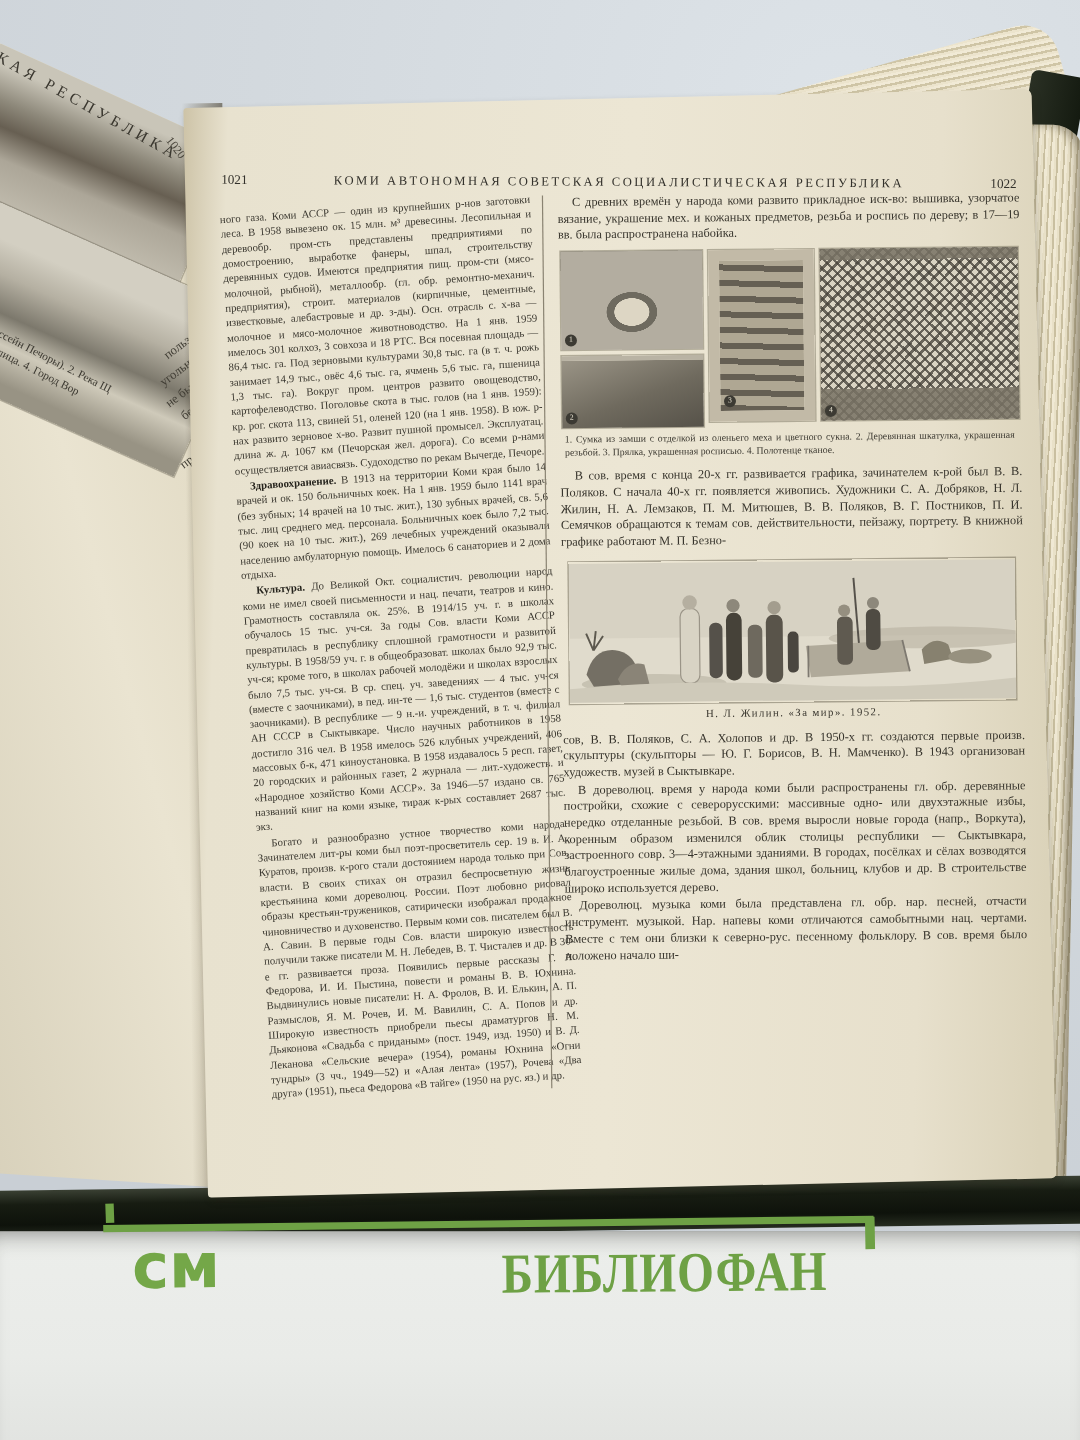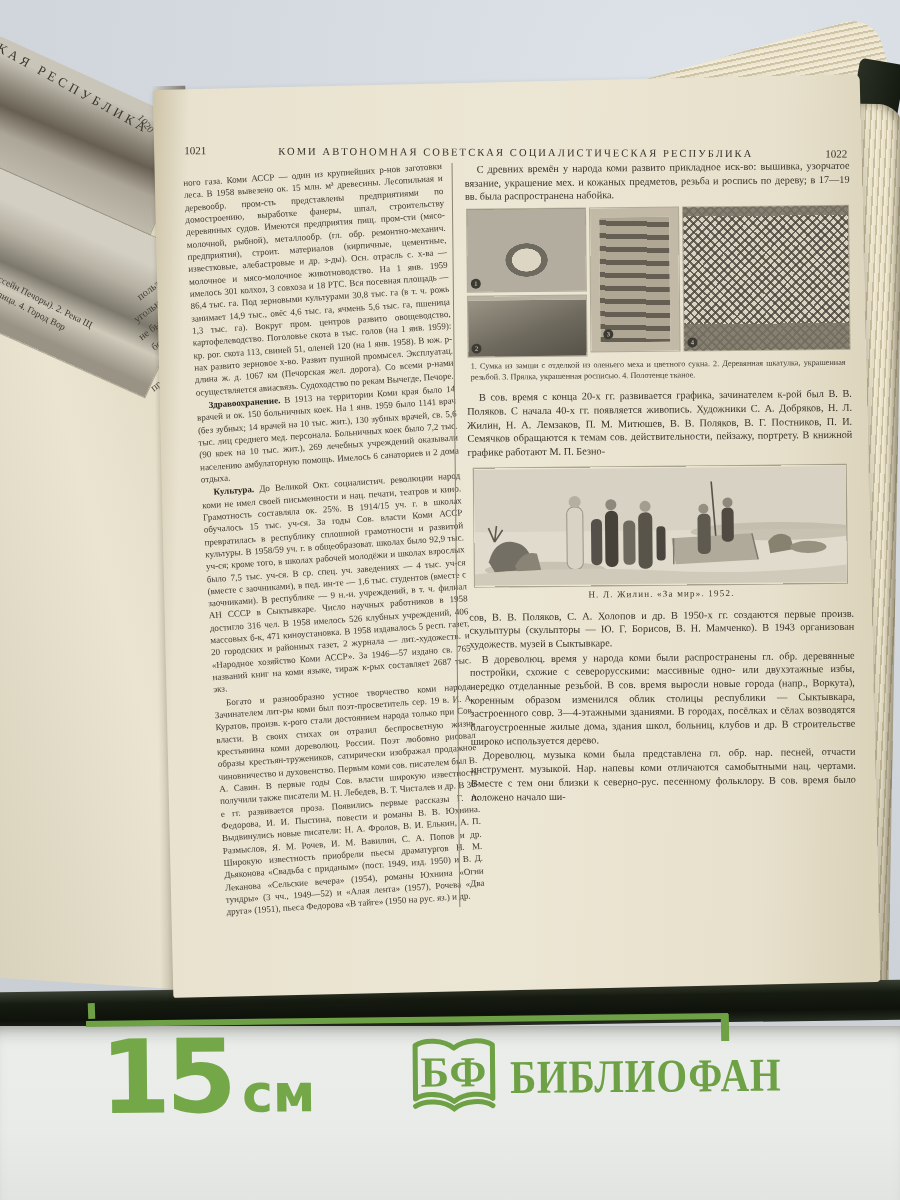--- a/index.html
+++ b/index.html
@@ -217,28 +217,20 @@
       </div>
     </div>
   </div>
 
   <div class="footer-strip"></div>
   <div class="ruler-line"></div>
   <div class="ruler-tick"></div>
   <div class="ruler-corner"></div>
 
   <div class="ruler-label">
-    <span class="ruler-value">15</span>
     <span class="ruler-unit">см</span>
   </div>
 
   <div class="logo">
-    <span class="book-icon">
-      <svg viewBox="0 0 100 90" width="92" height="84">
-        <path d="M50 13 C39 4 18 3 8 10 L8 68 C18 61 39 62 50 71 C61 62 82 61 92 68 L92 10 C82 3 61 4 50 13 Z" fill="none" stroke="#6ea145" stroke-width="5.5" stroke-linejoin="round"></path>
-        <path d="M8 76 C18 69 39 70 50 79 C61 70 82 69 92 76" fill="none" stroke="#6ea145" stroke-width="5.5" stroke-linecap="round"></path>
-      </svg>
-      <span class="logo-abbr">БФ</span>
-    </span>
     <span class="logo-name">БИБЛИОФАН</span>
   </div>
 
 </div>
 
 </body></html>

